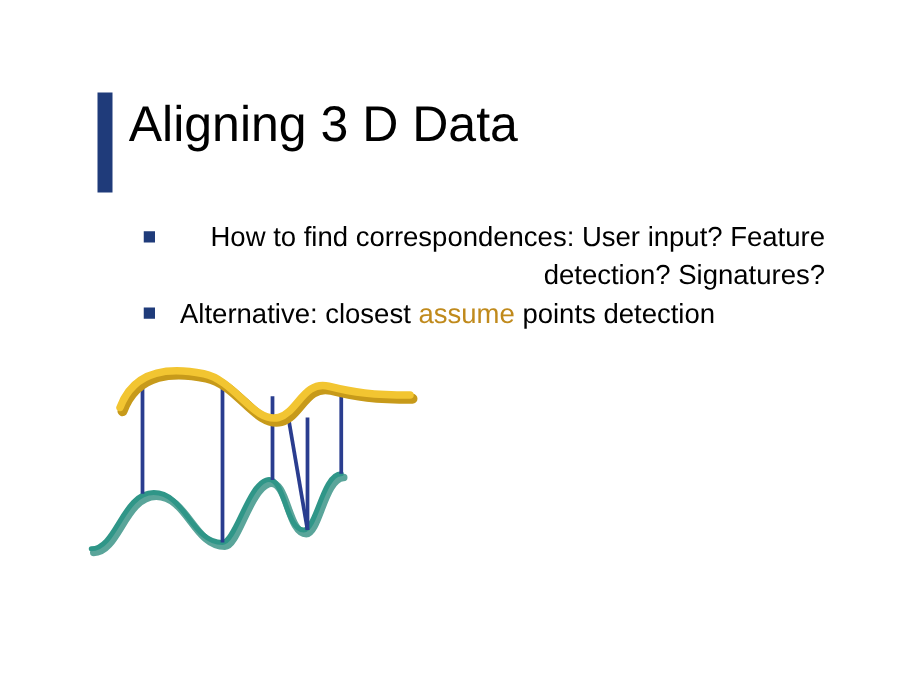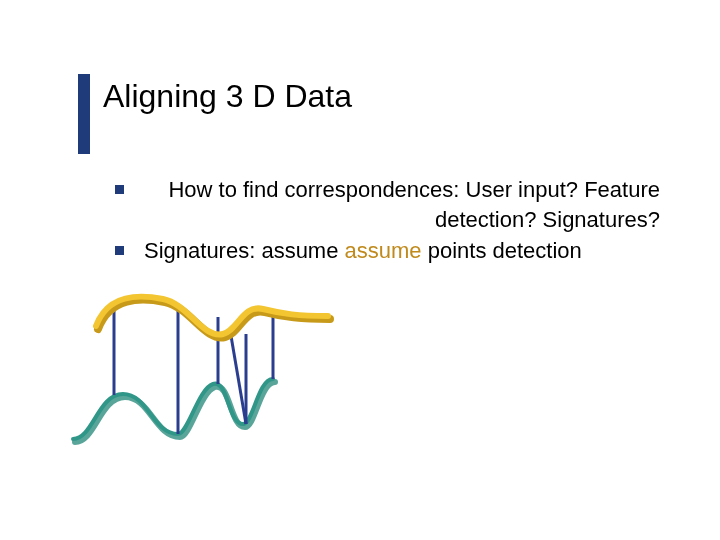--- a/index.html
+++ b/index.html
@@ -22,21 +22,21 @@
     left: 78px;
     top: 74px;
     width: 12px;
     height: 80px;
     background: #1f3b7a;
   }
   .title {
     position: absolute;
     left: 103px;
     top: 78px;
-    font-size: 32px;
+    font-size: 40px;
     font-weight: normal;
     color: #000;
     letter-spacing: 0px;
   }
   .bullets {
     position: absolute;
     left: 115px;
     top: 175px;
     right: 60px;
   }
@@ -82,21 +82,21 @@
   <div class="bullets">
 
     <div class="bullet-row">
       <div class="bullet-square"></div>
       <div class="bullet-text">How to find correspondences:  User input? Feature detection?  Signatures?</div>
     </div>
 
     <div class="bullet-row">
       <div class="bullet-square"></div>
       <div class="bullet-text">
-        <span>Signatures: assume </span><span class="highlight">assume</span><span> points detection</span>
+        <span>Alternative: closest </span><span class="highlight">assume</span><span> points detection</span>
       </div>
     </div>
 
   </div>
 
   <svg class="illustration" viewBox="0 0 300 160">
 
     <path d="M 5 155
              C 25 155, 30 110, 55 110
              C 80 110, 85 150, 110 150

